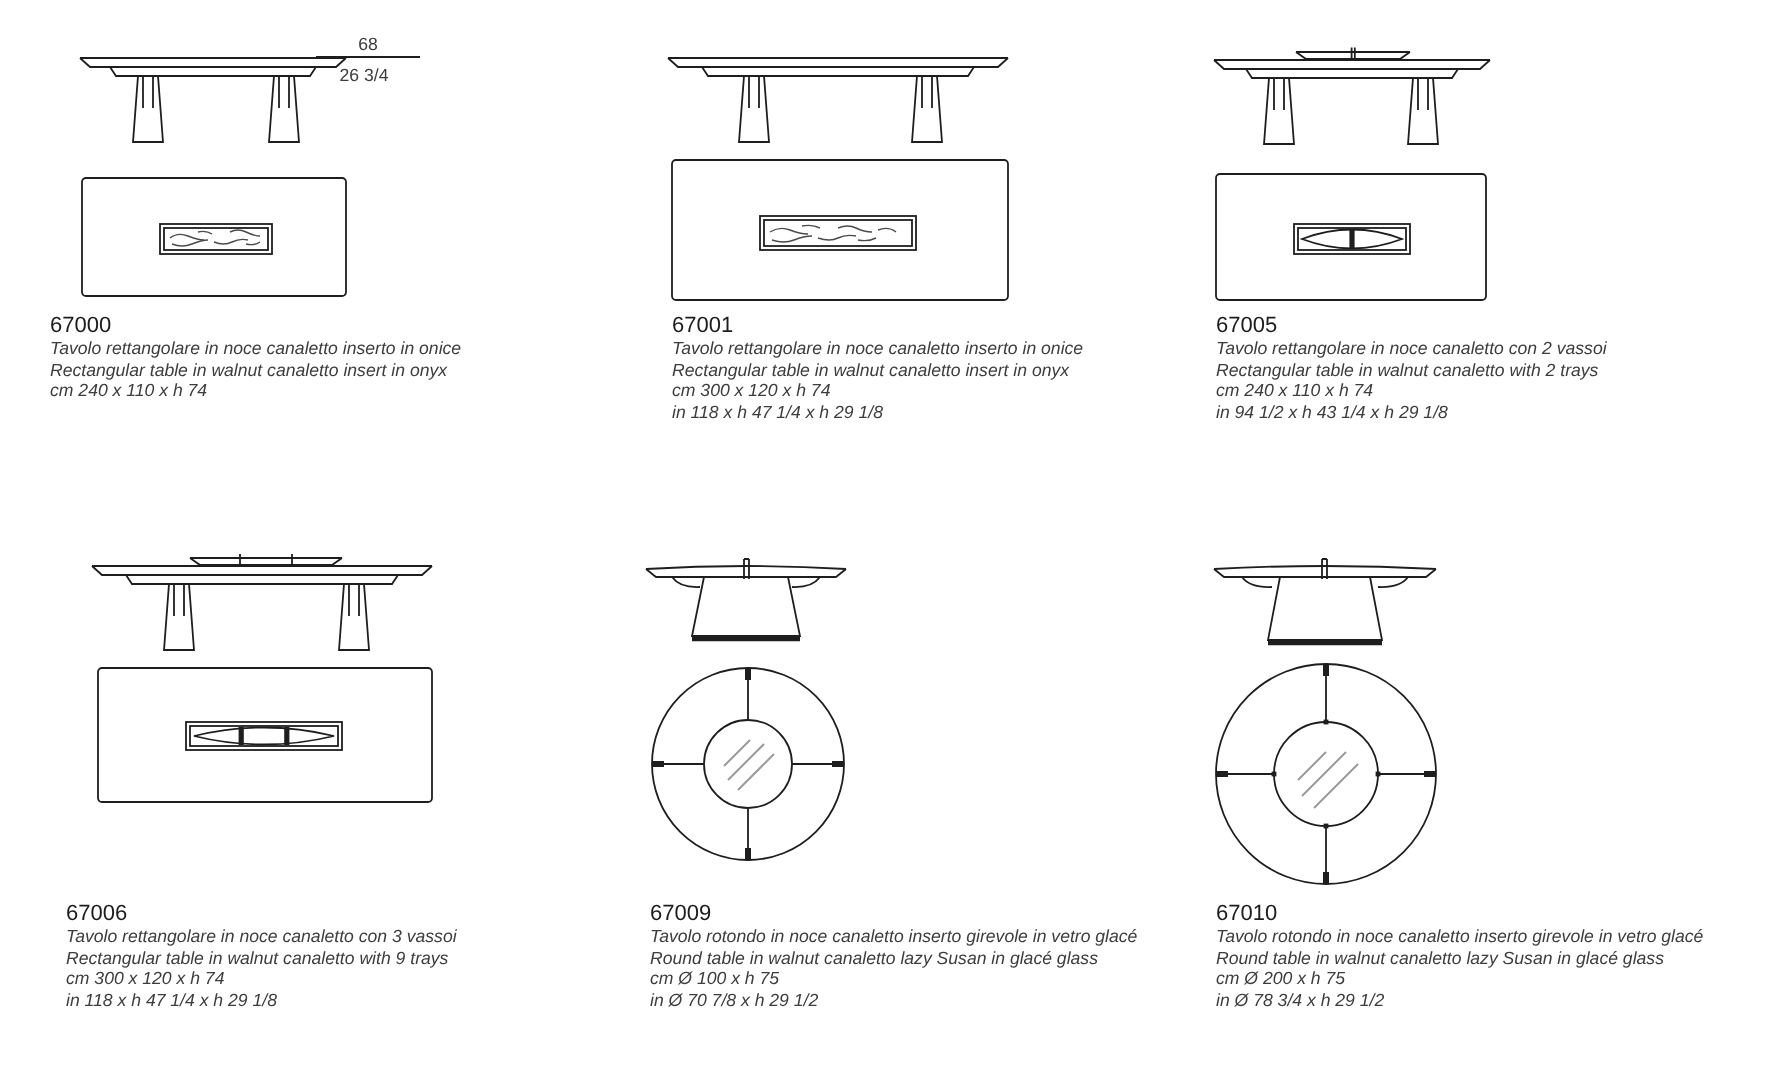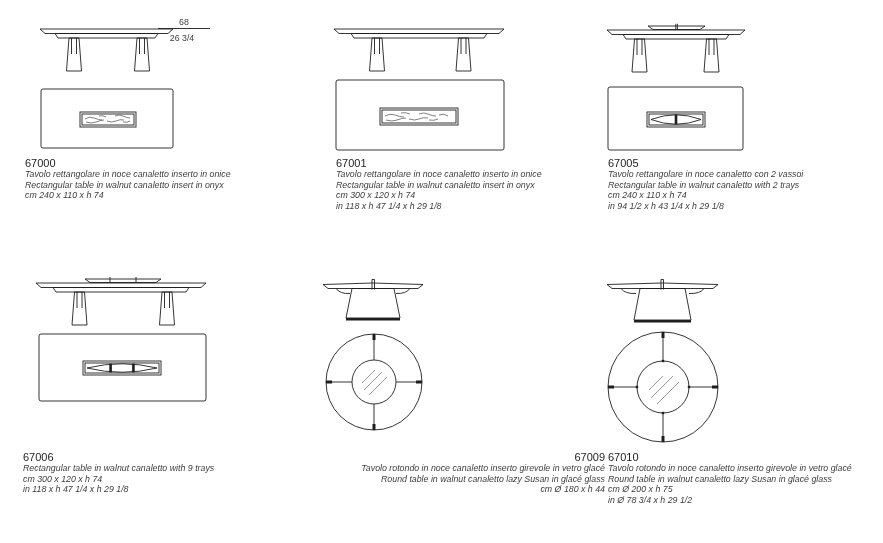--- a/index.html
+++ b/index.html
@@ -126,21 +126,21 @@
     </svg>
     <div class="info" style="top:146px;padding-left:3px;">
       <div class="code">67005</div>
       <div class="tline">Tavolo rettangolare in noce canaletto con 2 vassoi</div>
       <div class="tline en">Rectangular table in walnut canaletto with 2 trays</div>
       <div class="tline">cm 240 x 110 x h 74</div>
       <div class="tline">in 94 1/2 x h 43 1/4 x h 29 1/8</div>
     </div>
   </section>
 
-  <section class="cell" style="left:23px;top:268px;height:255px;">
+  <section class="cell" style="left:33px;top:268px;height:255px;">
     <svg width="280" height="180" viewBox="0 0 280 180">
       <g>
         <g>
           <path class="ln" d="M62,11 H138"></path>
           <path class="ln" d="M62,11 L67,14.5 L133,14.5 L138,11"></path>
           <path class="ln" d="M87,9 V14.5 M113,9 V14.5"></path>
         </g>
         <path class="ln" d="M13,15 H183"></path>
         <path class="ln" d="M13,15 L18,19.5 L178,19.5 L183,15"></path>
         <path class="ln" d="M30,19.5 L166,19.5 L163,24 L33,24 Z"></path>
@@ -155,20 +155,21 @@
           <rect class="ln" x="60" y="93" width="78" height="14"></rect>
           <rect class="ln" x="62" y="95" width="74" height="10"></rect>
           <path class="ln" d="M64,100 Q99,91.5 134,100 Q99,108.5 64,100 Z"></path>
           <path class="thick" d="M87.6,95.5 V104.5"></path>
           <path class="thick" d="M110.4,95.5 V104.5"></path>
         </g>
       </g>
     </svg>
     <div class="info" style="top:184px;">
       <div class="code">67006</div>
+      <div class="tline">Tavolo rettangolare in noce canaletto con 3 vassoi</div>
       <div class="tline en">Rectangular table in walnut canaletto with 9 trays</div>
       <div class="tline">cm 300 x 120 x h 74</div>
       <div class="tline">in 118 x h 47 1/4 x h 29 1/8</div>
     </div>
   </section>
 
   <section class="cell" style="left:320px;top:268px;height:255px;">
     <svg width="280" height="180" viewBox="0 0 280 180">
       <g>
         <path class="ln" d="M3,16.5 Q53,13.5 103,16.5"></path>
@@ -184,25 +185,26 @@
         <circle class="ln" cx="54" cy="114" r="22"></circle>
         <path class="ln" d="M54,92 V66 M54,136 V162 M32,114 H6 M76,114 H102"></path>
         <path class="tick" d="M54,66 V72 M54,156 V162 M6,114 H12 M96,114 H102"></path>
         <g>
           <path class="hatch" d="M44,122 L62,104"></path>
           <path class="hatch" d="M49,127 L67,109"></path>
           <path class="hatch" d="M42,115 L55,102"></path>
         </g>
       </g>
     </svg>
-    <div class="info" style="top:184px;padding-left:5px;text-align:right;">
+    <div class="info" style="top:184px;padding-left:5px;">
       <div class="code">67009</div>
       <div class="tline">Tavolo rotondo in noce canaletto inserto girevole in vetro glacé</div>
       <div class="tline en">Round table in walnut canaletto lazy Susan in glacé glass</div>
-      <div class="tline">cm Ø 180 x h 44</div>
+      <div class="tline">cm Ø 100 x h 75</div>
+      <div class="tline">in Ø 70 7/8 x h 29 1/2</div>
     </div>
   </section>
 
   <section class="cell" style="left:605px;top:268px;height:255px;">
     <svg width="280" height="180" viewBox="0 0 280 180">
       <g>
         <path class="ln" d="M2,16.5 Q57.5,13.5 113,16.5"></path>
         <path class="ln" d="M2,16.5 L7,20.5 L108,20.5 L113,16.5"></path>
         <path class="ln" d="M16,20.5 Q20,26 31,25.5"></path>
         <path class="ln" d="M99,20.5 Q95,26 84,25.5"></path>

